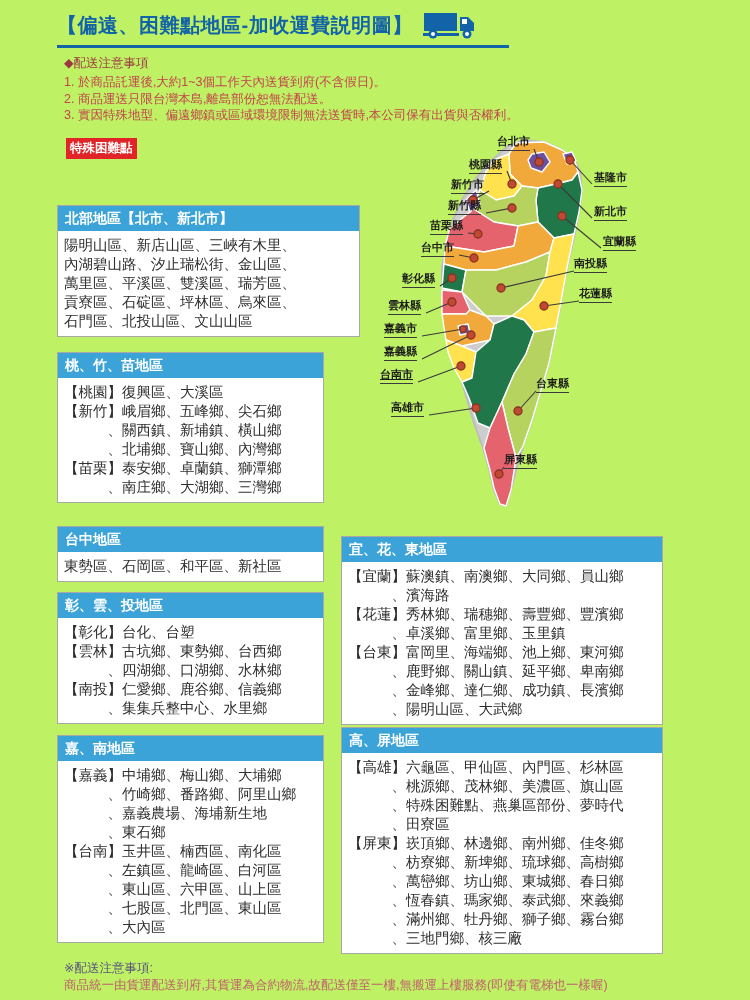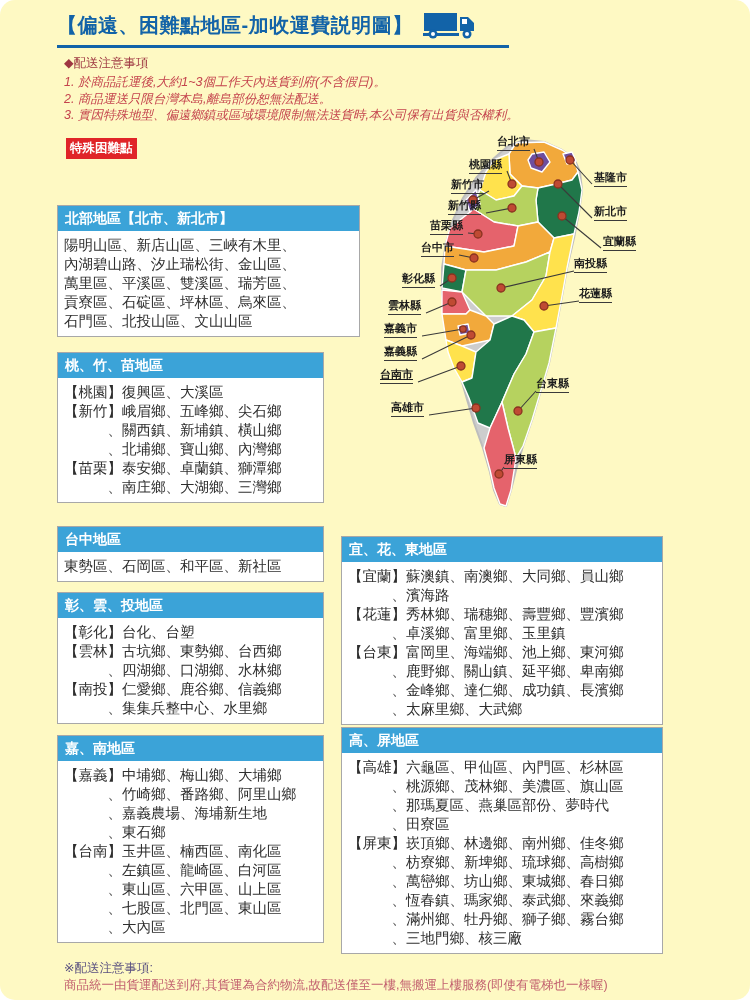--- a/index.html
+++ b/index.html
@@ -1,27 +1,27 @@
 <!DOCTYPE html>
 <html style="--title_blue: #1263a8; --header_blue: #3ba3d8; --badge_red: #e02428; --notice_heading: #9e3742; --notice_red: #c4434d; --footer_purple: #5a5180; --footer_rose: #c2606f; --map_yellow: #ffe24d; --map_orange: #f2a93b; --map_red: #e5636c; --map_dkgreen: #20774a; --map_ltgreen: #b6d25f; --map_purple: #6e4e9e;"><head>
 <meta charset="utf-8">
 <style>
   html,body{margin:0;padding:0;background:#fff;}
-  .page{position:relative;width:750px;height:1000px;background:#fef9c3;overflow:hidden;
-        font-family:"Liberation Sans","DejaVu Sans",sans-serif;border-radius:15px;}
+  .page{position:relative;width:750px;height:1000px;background:#bef264;overflow:hidden;
+        font-family:"Liberation Sans","DejaVu Sans",sans-serif;}
 
   
   .title-row{position:absolute;left:57px;top:10px;display:flex;align-items:center;gap:10px;}
   .main-title{font-size:20px;font-weight:bold;color:var(--title_blue);letter-spacing:0.5px;}
   .title-underline{position:absolute;left:57px;top:45px;width:452px;height:3px;background:var(--title_blue);}
 
   
   .notice{position:absolute;left:64px;top:55px;}
   .notice-heading{font-size:12.5px;color:var(--notice_heading);margin-bottom:2px;}
-  .notice-items{font-size:12.5px;color:var(--notice_red);line-height:16.5px;white-space:pre-line;font-style:italic;}
+  .notice-items{font-size:12.5px;color:var(--notice_red);line-height:16.5px;white-space:pre-line;}
 
   
   .special-badge{position:absolute;left:66px;top:138px;background:var(--badge_red);color:#fff;
                  font-size:12.5px;font-weight:bold;padding:2px 4px;}
   .special-lines{position:absolute;left:66px;top:160px;font-size:12.5px;color:#3d3d3d;
                  line-height:17px;white-space:pre-line;}
 
   
   .box{position:absolute;background:#fff;border:1px solid #a8a8a8;box-sizing:border-box;}
   .box-h{background:var(--header_blue);color:#fff;font-size:14px;font-weight:bold;
@@ -121,28 +121,28 @@
 
   <div class="box" style="left:341px;top:536px;width:322px;">
     <div class="box-h">宜、花、東地區</div>
     <div class="box-b">【宜蘭】蘇澳鎮、南澳鄉、大同鄉、員山鄉
 　　　、濱海路
 【花蓮】秀林鄉、瑞穗鄉、壽豐鄉、豐濱鄉
 　　　、卓溪鄉、富里鄉、玉里鎮
 【台東】富岡里、海端鄉、池上鄉、東河鄉
 　　　、鹿野鄉、關山鎮、延平鄉、卑南鄉
 　　　、金峰鄉、達仁鄉、成功鎮、長濱鄉
-　　　、太麻里鄉、大武鄉</div>
+　　　、陽明山區、大武鄉</div>
   </div>
 
   <div class="box" style="left:341px;top:727px;width:322px;">
     <div class="box-h">高、屏地區</div>
     <div class="box-b">【高雄】六龜區、甲仙區、內門區、杉林區
 　　　、桃源鄉、茂林鄉、美濃區、旗山區
-　　　、那瑪夏區、燕巢區部份、夢時代
+　　　、特殊困難點、燕巢區部份、夢時代
 　　　、田寮區
 【屏東】崁頂鄉、林邊鄉、南州鄉、佳冬鄉
 　　　、枋寮鄉、新埤鄉、琉球鄉、高樹鄉
 　　　、萬巒鄉、坊山鄉、東城鄉、春日鄉
 　　　、恆春鎮、瑪家鄉、泰武鄉、來義鄉
 　　　、滿州鄉、牡丹鄉、獅子鄉、霧台鄉
 　　　、三地門鄉、核三廠</div>
   </div>
 
   <div class="map">

